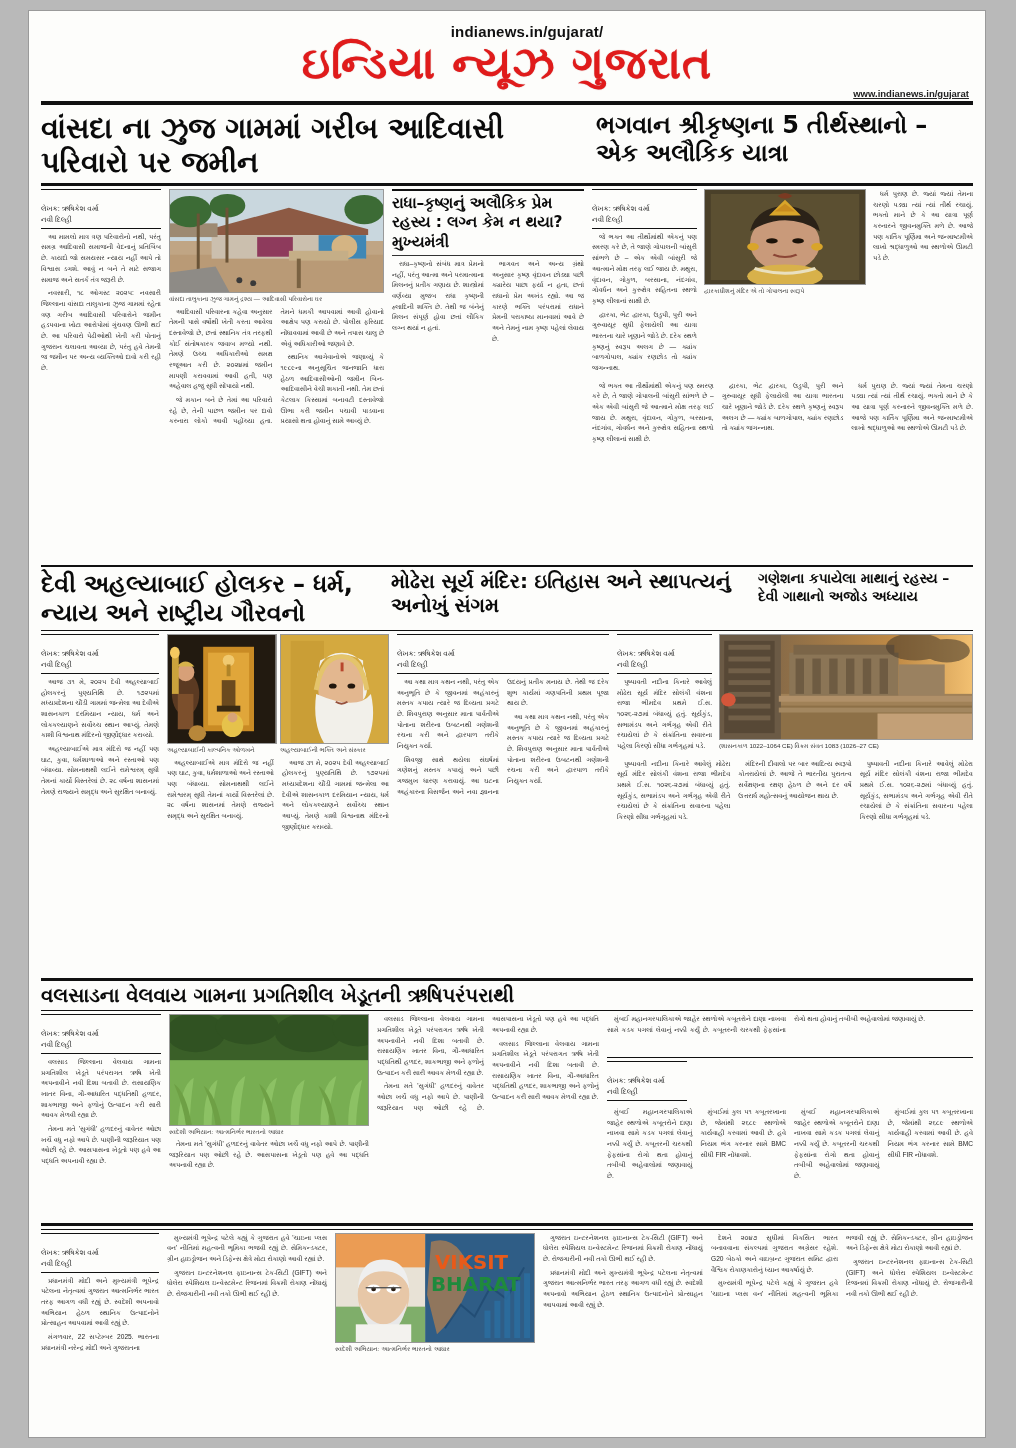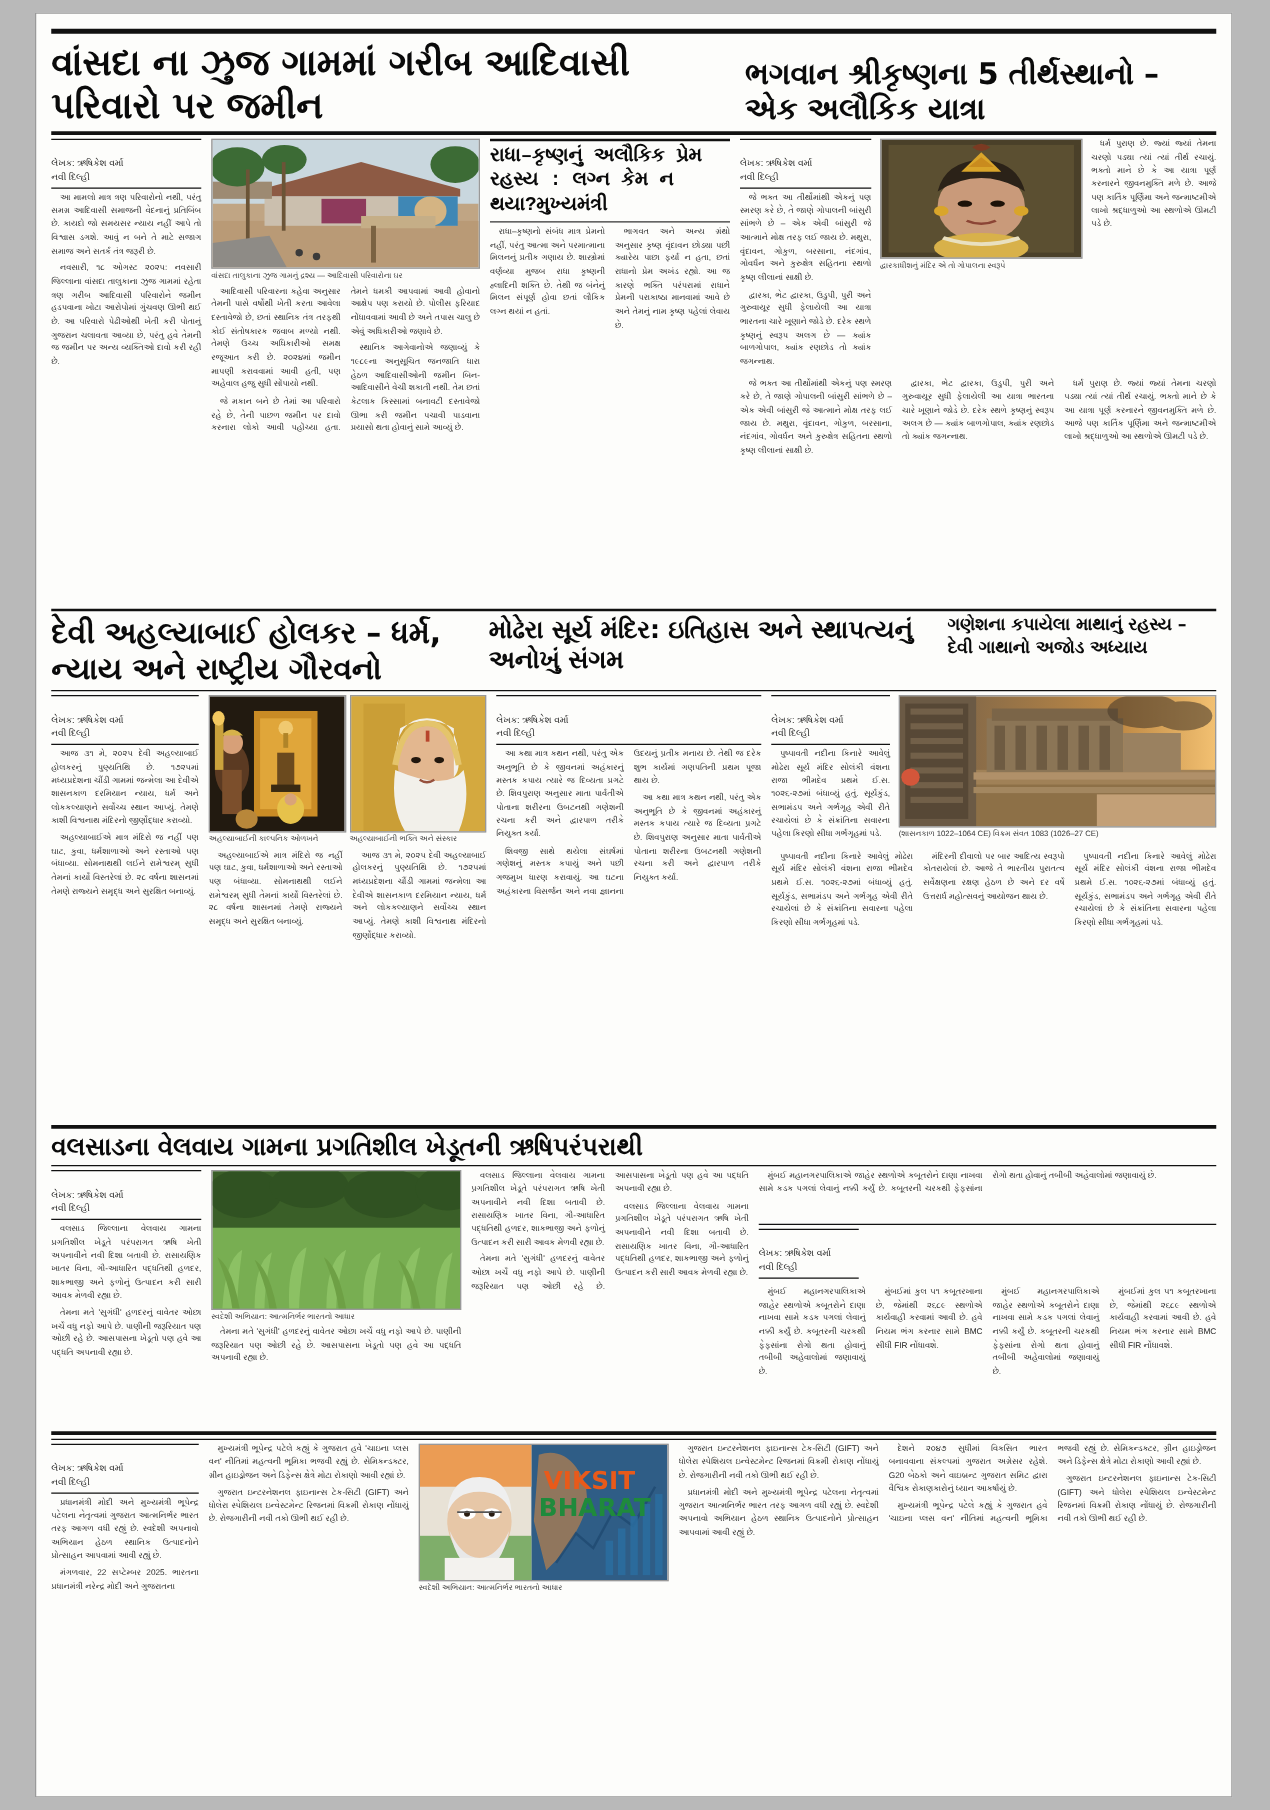--- a/index.html
+++ b/index.html
@@ -63,23 +63,28 @@
   .mini-cols-4{column-count:4;column-gap:8px;}
   .divline{height:2.5px;background:#111;margin:4px 0 3px 0;}
   .divline-thin{height:1px;background:#111;margin:3px 0 3px 0;}
 </style>
 </head>
 <body>
 
 <div class="page">
   <div class="sheet">
 
+    <div class="masthead">
+      <div class="url-top">indianews.in/gujarat/</div>
+      <div class="brand">ઇન્ડિયા ન્યૂઝ  ગુજરાત</div>
+      <div class="url-right">www.indianews.in/gujarat</div>
+    </div>
     <div class="rule-thick"></div>
 
-    <div style="display:flex;gap:10px;margin-top:6px;align-items:flex-end;">
+    <div style="display:flex;gap:10px;margin-top:6px;">
       <div style="flex:0 0 545px;">
         <div class="hl hl-xl">વાંસદા ના ઝુજ ગામમાં ગરીબ આદિવાસી પરિવારો પર જમીન</div>
       </div>
       <div style="flex:1;">
         <div class="hl hl-lg">ભગવાન શ્રીકૃષ્ણના 5 તીર્થસ્થાનો – એક અલૌકિક યાત્રા</div>
       </div>
     </div>
     <div class="divline"></div>
 
     <div class="cols" style="height:372px;">
@@ -123,21 +128,21 @@
         </div>
         <div class="cap">વાંસદા તાલુકાના ઝુજ ગામનું દ્રશ્ય — આદિવાસી પરિવારોના ઘર</div>
         <div class="mini-cols-2 body-txt" style="margin-top:3px;">
           <p>આદિવાસી પરિવારના કહેવા અનુસાર તેમની પાસે વર્ષોથી ખેતી કરતા આવેલા દસ્તાવેજો છે, છતાં સ્થાનિક તંત્ર તરફથી કોઈ સંતોષકારક જવાબ મળ્યો નથી. તેમણે ઉચ્ચ અધિકારીઓ સમક્ષ રજૂઆત કરી છે. ૨૦૨૪માં જમીન માપણી કરાવવામાં આવી હતી, પણ અહેવાલ હજુ સુધી સોંપાયો નથી.</p>
           <p>જે મકાન બને છે તેમાં આ પરિવારો રહે છે, તેની પાછળ જમીન પર દાવો કરનારા લોકો આવી પહોંચ્યા હતા. તેમને ધમકી આપવામાં આવી હોવાનો આક્ષેપ પણ કરાયો છે. પોલીસ ફરિયાદ નોંધાવવામાં આવી છે અને તપાસ ચાલુ છે એવું અધિકારીઓ જણાવે છે.</p>
           <p>સ્થાનિક આગેવાનોએ જણાવ્યું કે ૧૯૮૯ના અનુસૂચિત જનજાતિ ધારા હેઠળ આદિવાસીઓની જમીન બિન-આદિવાસીને વેચી શકાતી નથી. તેમ છતાં કેટલાક કિસ્સામાં બનાવટી દસ્તાવેજો ઊભા કરી જમીન પચાવી પાડવાના પ્રયાસો થતા હોવાનું સામે આવ્યું છે.</p>
         </div>
       </div>
 
       <div style="flex:0 0 192px;">
-        <div class="hl hl-sm" style="border-top:2px solid #111;padding-top:3px;font-family:Liberation Mono, monospace;">રાધા–કૃષ્ણનું અલૌકિક પ્રેમ રહસ્ય : લગ્ન કેમ ન થયા?મુખ્યમંત્રી</div>
+        <div class="hl hl-sm" style="border-top:2px solid #111;padding-top:3px;">રાધા–કૃષ્ણનું અલૌકિક પ્રેમ રહસ્ય : લગ્ન કેમ ન થયા?મુખ્યમંત્રી</div>
         <div class="hrule-thin" style="margin:3px 0 3px 0;"></div>
         <div class="mini-cols-2 body-txt">
           <p>રાધા–કૃષ્ણનો સંબંધ માત્ર પ્રેમનો નહીં, પરંતુ આત્મા અને પરમાત્માના મિલનનું પ્રતીક ગણાય છે. શાસ્ત્રોમાં વર્ણવ્યા મુજબ રાધા કૃષ્ણની હ્લાદિની શક્તિ છે. તેથી જ બંનેનું મિલન સંપૂર્ણ હોવા છતાં લૌકિક લગ્ન થયાં ન હતાં.</p>
           <p>ભાગવત અને અન્ય ગ્રંથો અનુસાર કૃષ્ણ વૃંદાવન છોડ્યા પછી ક્યારેય પાછા ફર્યા ન હતા, છતાં રાધાનો પ્રેમ અખંડ રહ્યો. આ જ કારણે ભક્તિ પરંપરામાં રાધાને પ્રેમની પરાકાષ્ઠા માનવામાં આવે છે અને તેમનું નામ કૃષ્ણ પહેલાં લેવાય છે.</p>
         </div>
       </div>
 
       <div style="flex:1;min-width:0;">
         <div style="display:flex;gap:7px;">
           <div style="flex:0 0 105px;">

